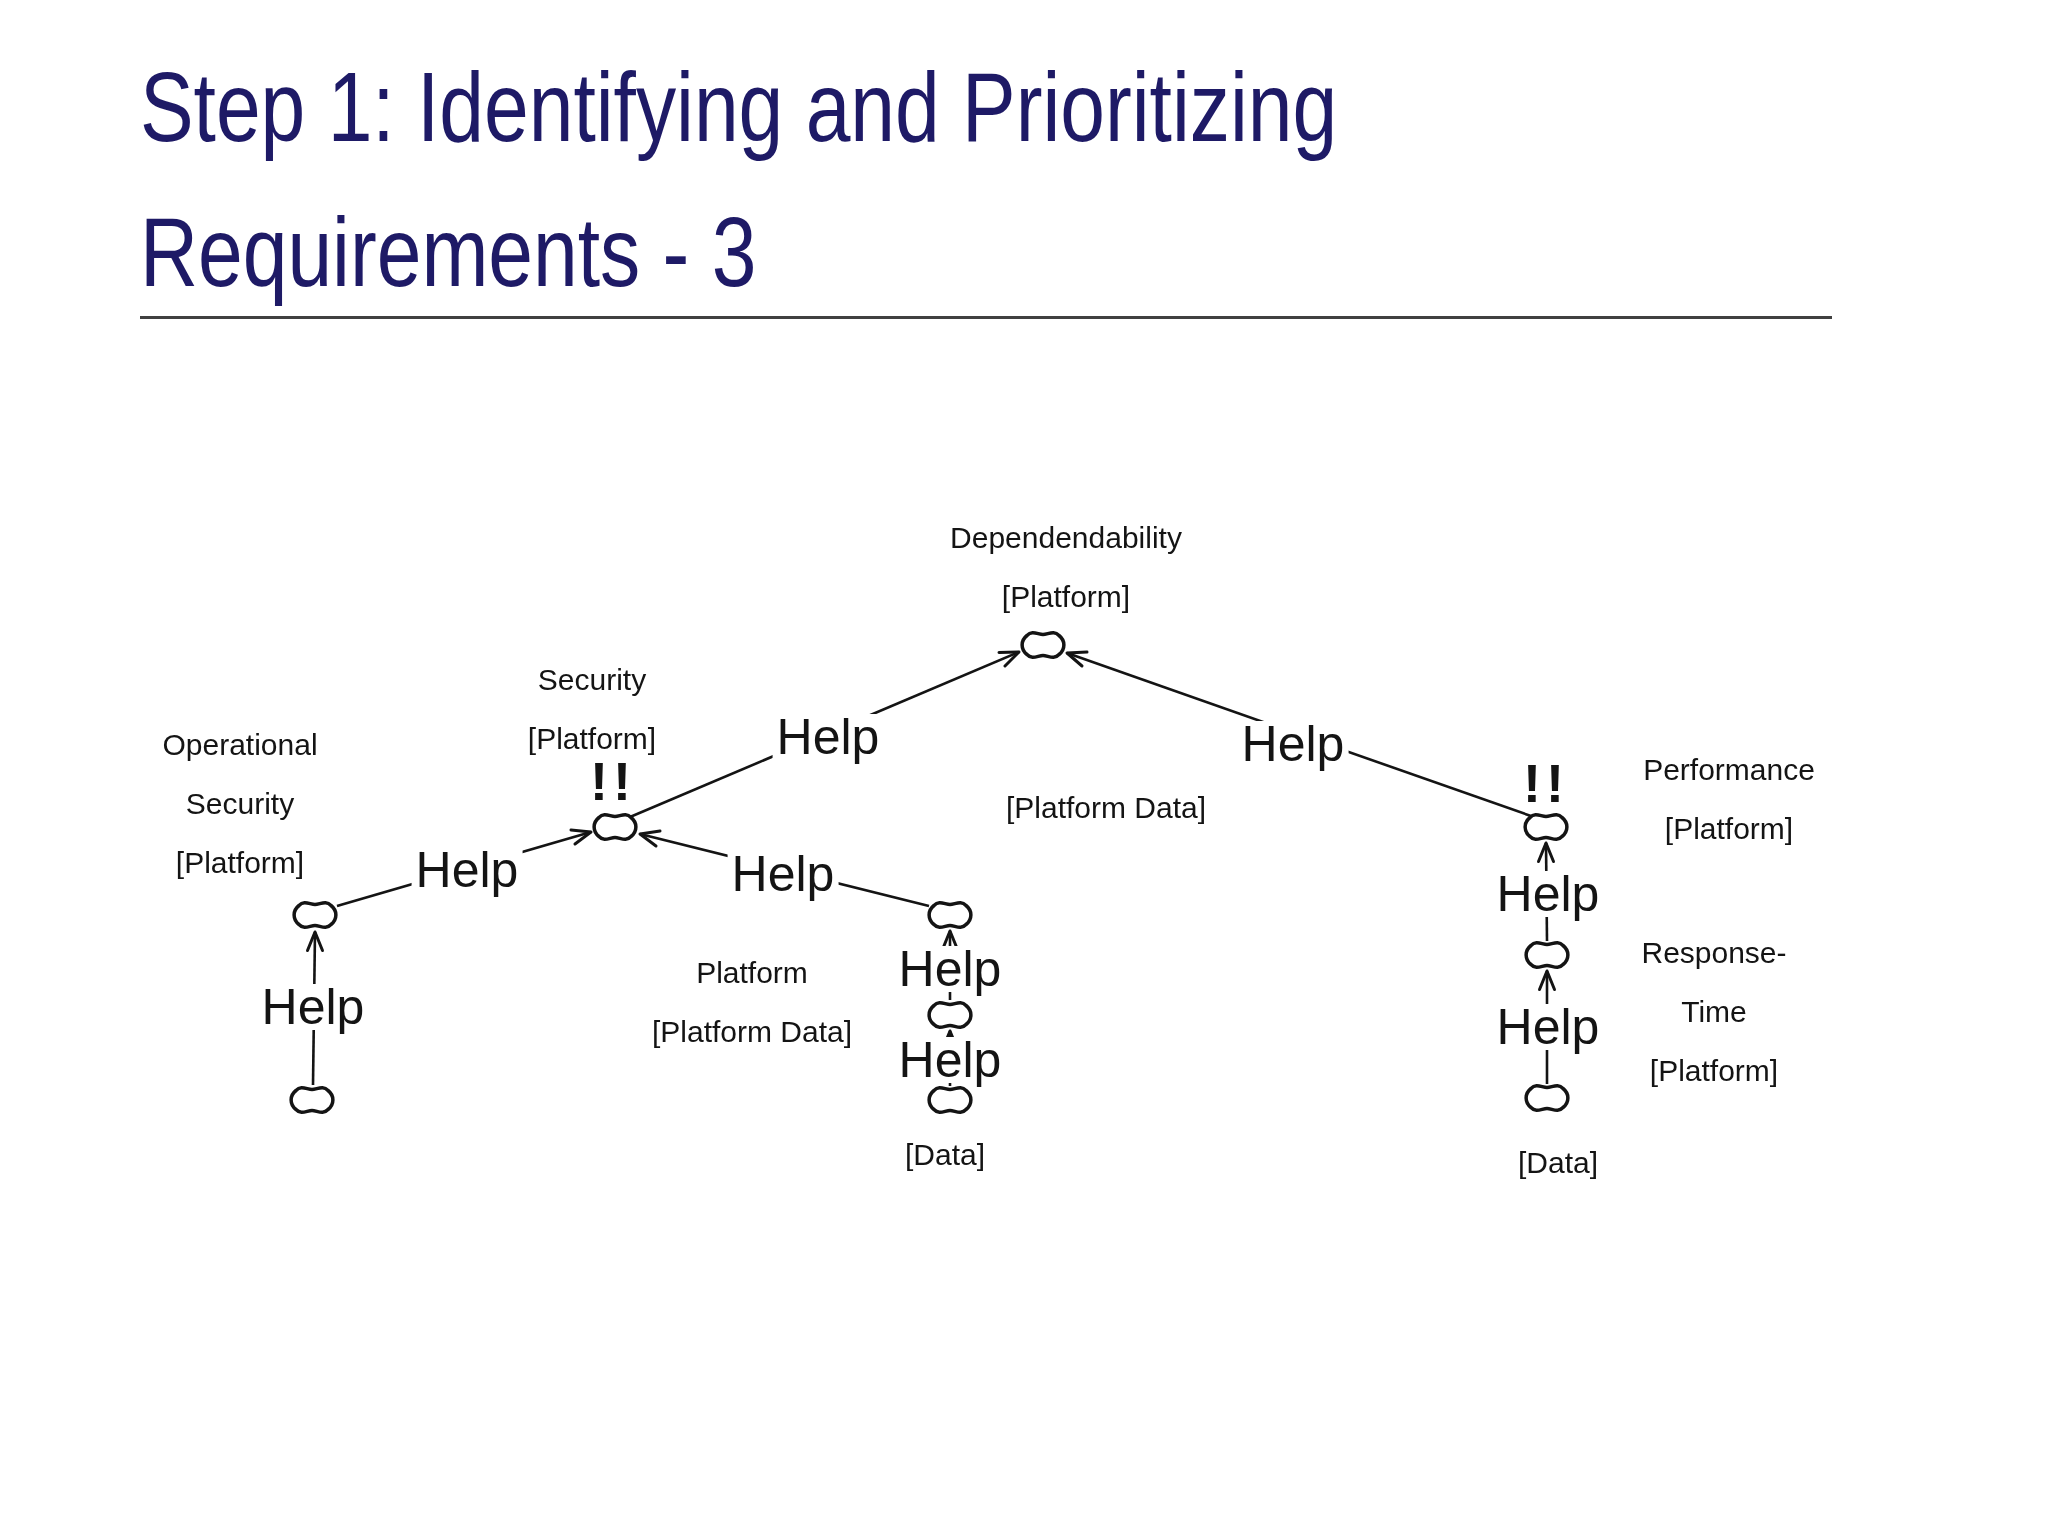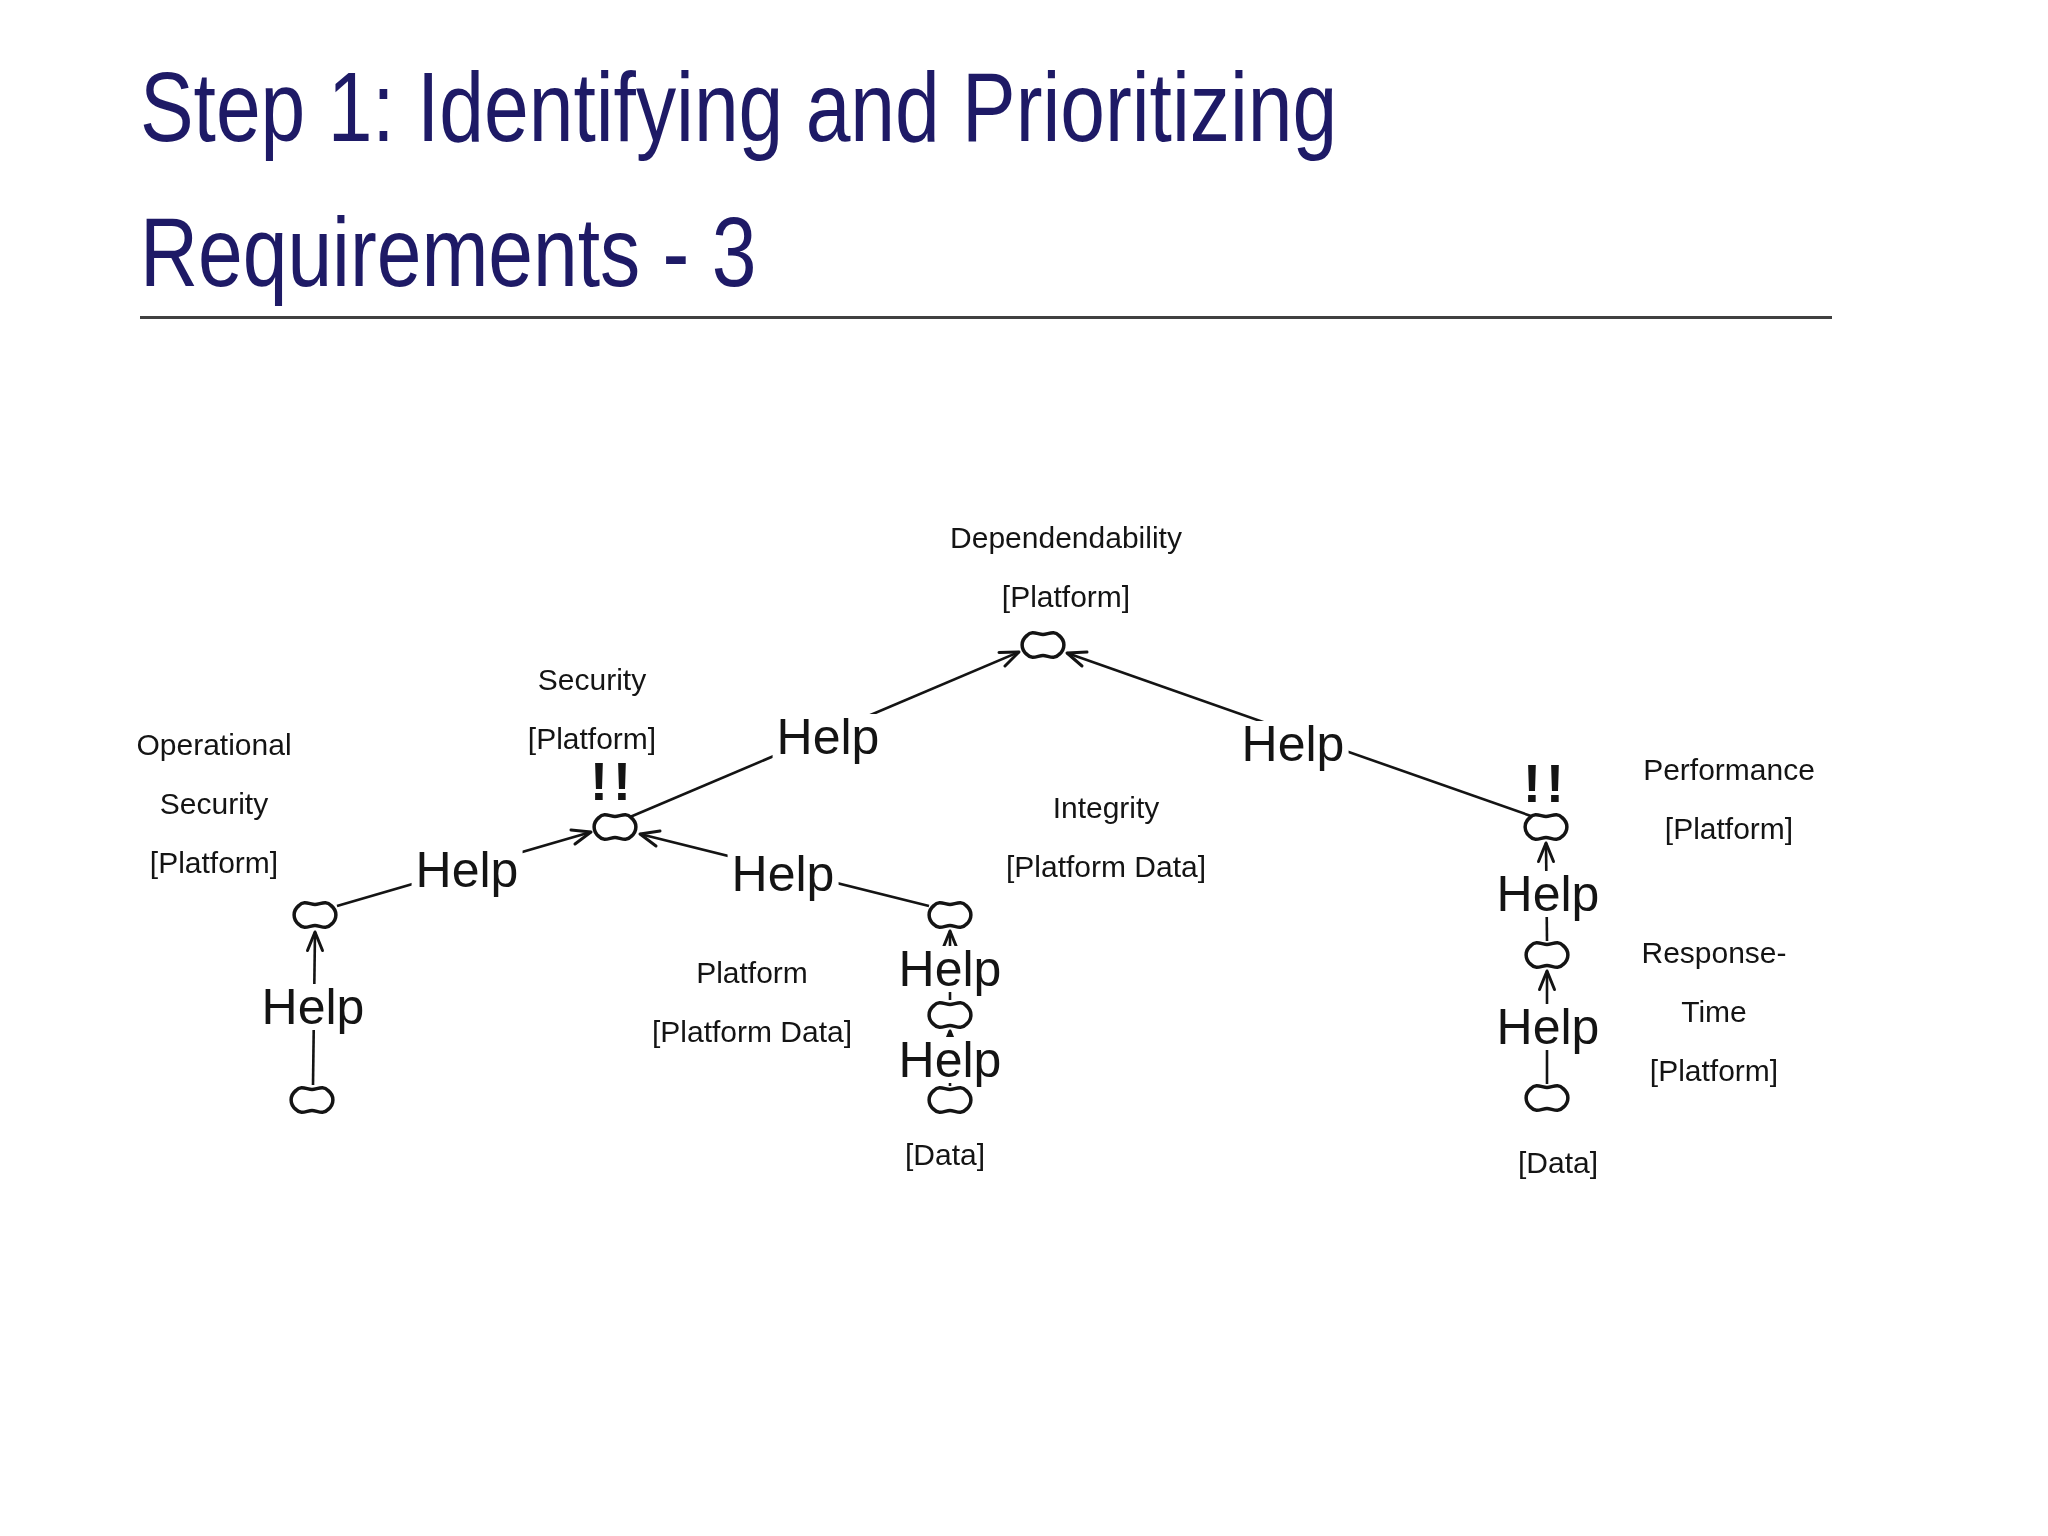--- a/index.html
+++ b/index.html
@@ -94,29 +94,28 @@
     <div>Dependendability</div>
     <div>[Platform]</div>
   </div>
 
   <div class="nlabel" style="left:592px; top:650px">
     <div>Security</div>
     <div>[Platform]</div>
   </div>
   <div class="priority" style="left:613px; top:753px">!!</div>
 
-  <div class="nlabel" style="left:214px; top:715px">
+  <div class="nlabel" style="left:240px; top:715px">
     <div>Operational</div>
     <div>Security</div>
     <div>[Platform]</div>
   </div>
 
 
   <div class="nlabel" style="left:1106px; top:778px">
-    <div>Integrity</div>
     <div>[Platform Data]</div>
   </div>
 
   <div class="nlabel" style="left:752px; top:943px">
     <div>Platform</div>
     <div>[Platform Data]</div>
   </div>
 
   <div class="nlabel" style="left:945px; top:1125px">
     <div>[Data]</div>

